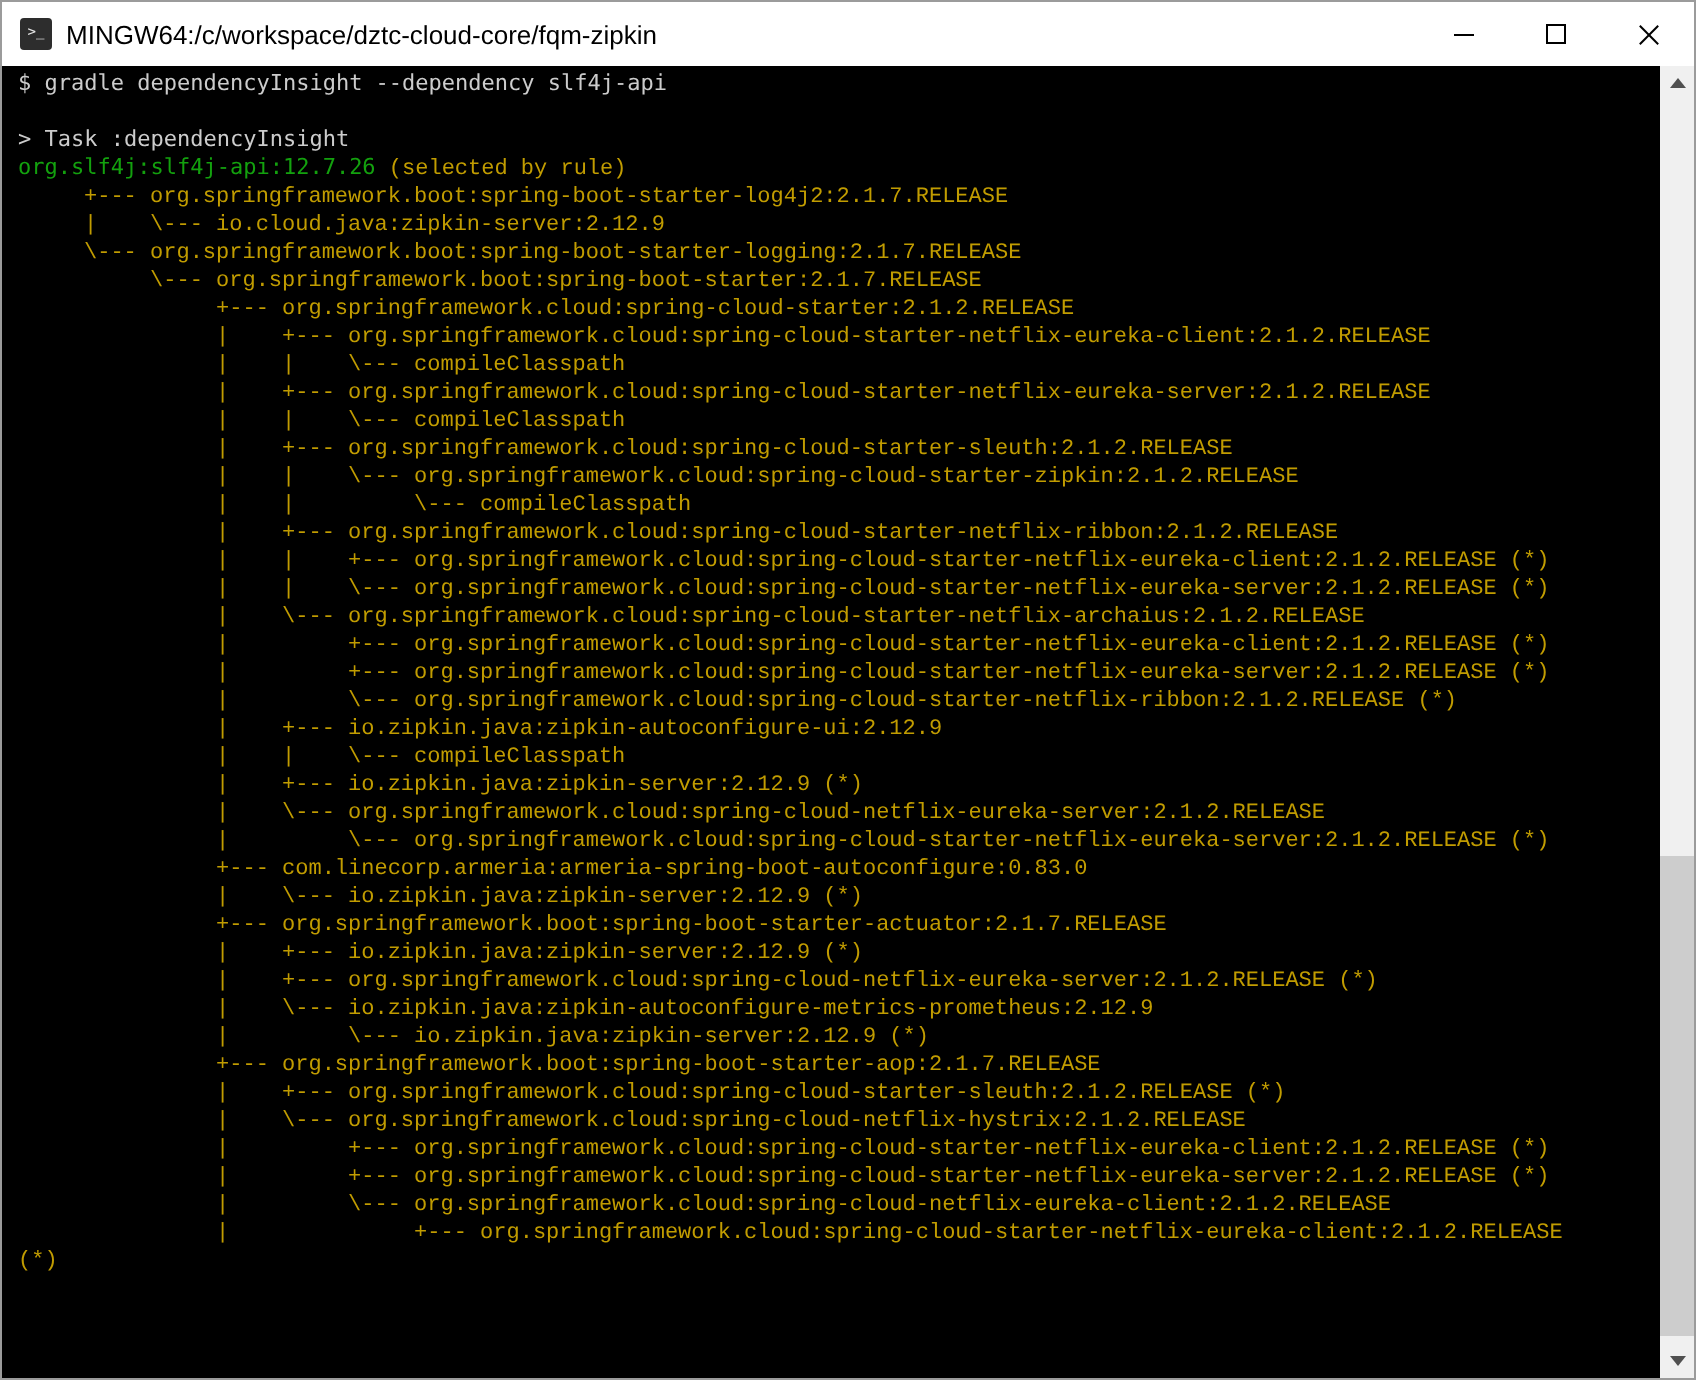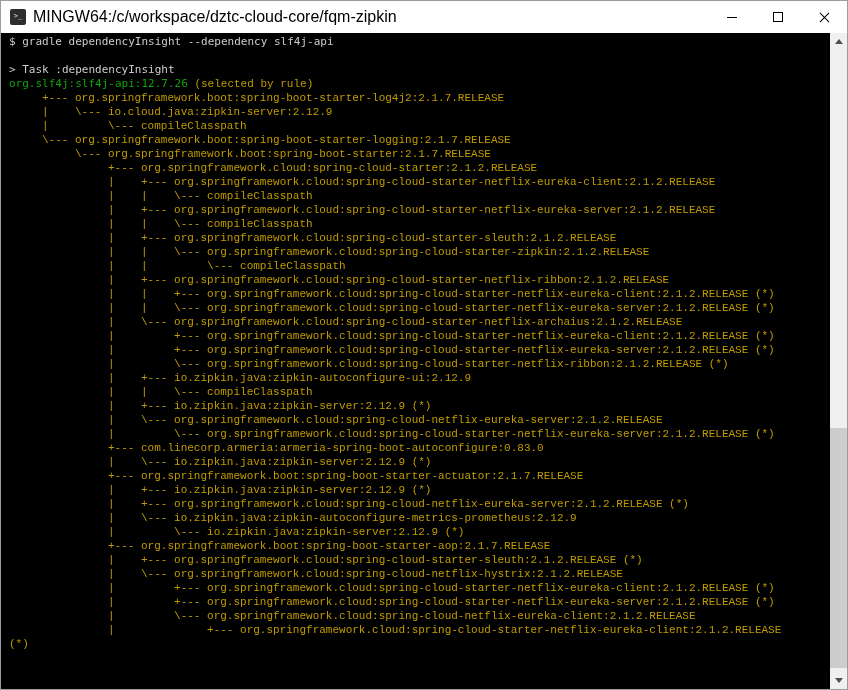--- a/index.html
+++ b/index.html
@@ -25,21 +25,21 @@
     width:16px; height:16px;
     margin-left:9px; margin-right:7px;
     background:#2d2d2d;
     border-radius:2px;
     color:#e8e8e8;
     font-family:"DejaVu Sans Mono", monospace;
     font-size:7px; line-height:15px; text-align:center;
     flex:0 0 16px;
   }
   .title {
-    font-size:16px; color:#000000;
+    font-size:13px; color:#000000;
     white-space:nowrap; overflow:hidden;
     flex:1 1 auto;
   }
   .win-controls { display:flex; height:32px; flex:0 0 auto; }
   .win-btn {
     width:46px; height:32px;
     display:flex; align-items:center; justify-content:center;
     cursor:default;
   }
   .glyph-min { width:10px; height:1px; background:#000; display:block; }
@@ -120,21 +120,20 @@
   </div>
 
   <div class="term-wrap">
     <div class="terminal" id="terminal">
         <div class="line"><span class="c-w">$ gradle dependencyInsight --dependency slf4j-api</span></div>
         <div class="line"> </div>
         <div class="line"><span class="c-w">&gt; Task :dependencyInsight</span></div>
         <div class="line"><span class="c-g">org.slf4j:slf4j-api:12.7.26</span><span class="c-y"> (selected by rule)</span></div>
         <div class="line"><span class="c-y">     +--- org.springframework.boot:spring-boot-starter-log4j2:2.1.7.RELEASE</span></div>
         <div class="line"><span class="c-y">     |    \--- io.cloud.java:zipkin-server:2.12.9</span></div>
-        <div class="line"><span class="c-y">     |         \--- compileClasspath</span></div>
         <div class="line"><span class="c-y">     \--- org.springframework.boot:spring-boot-starter-logging:2.1.7.RELEASE</span></div>
         <div class="line"><span class="c-y">          \--- org.springframework.boot:spring-boot-starter:2.1.7.RELEASE</span></div>
         <div class="line"><span class="c-y">               +--- org.springframework.cloud:spring-cloud-starter:2.1.2.RELEASE</span></div>
         <div class="line"><span class="c-y">               |    +--- org.springframework.cloud:spring-cloud-starter-netflix-eureka-client:2.1.2.RELEASE</span></div>
         <div class="line"><span class="c-y">               |    |    \--- compileClasspath</span></div>
         <div class="line"><span class="c-y">               |    +--- org.springframework.cloud:spring-cloud-starter-netflix-eureka-server:2.1.2.RELEASE</span></div>
         <div class="line"><span class="c-y">               |    |    \--- compileClasspath</span></div>
         <div class="line"><span class="c-y">               |    +--- org.springframework.cloud:spring-cloud-starter-sleuth:2.1.2.RELEASE</span></div>
         <div class="line"><span class="c-y">               |    |    \--- org.springframework.cloud:spring-cloud-starter-zipkin:2.1.2.RELEASE</span></div>
         <div class="line"><span class="c-y">               |    |         \--- compileClasspath</span></div>

